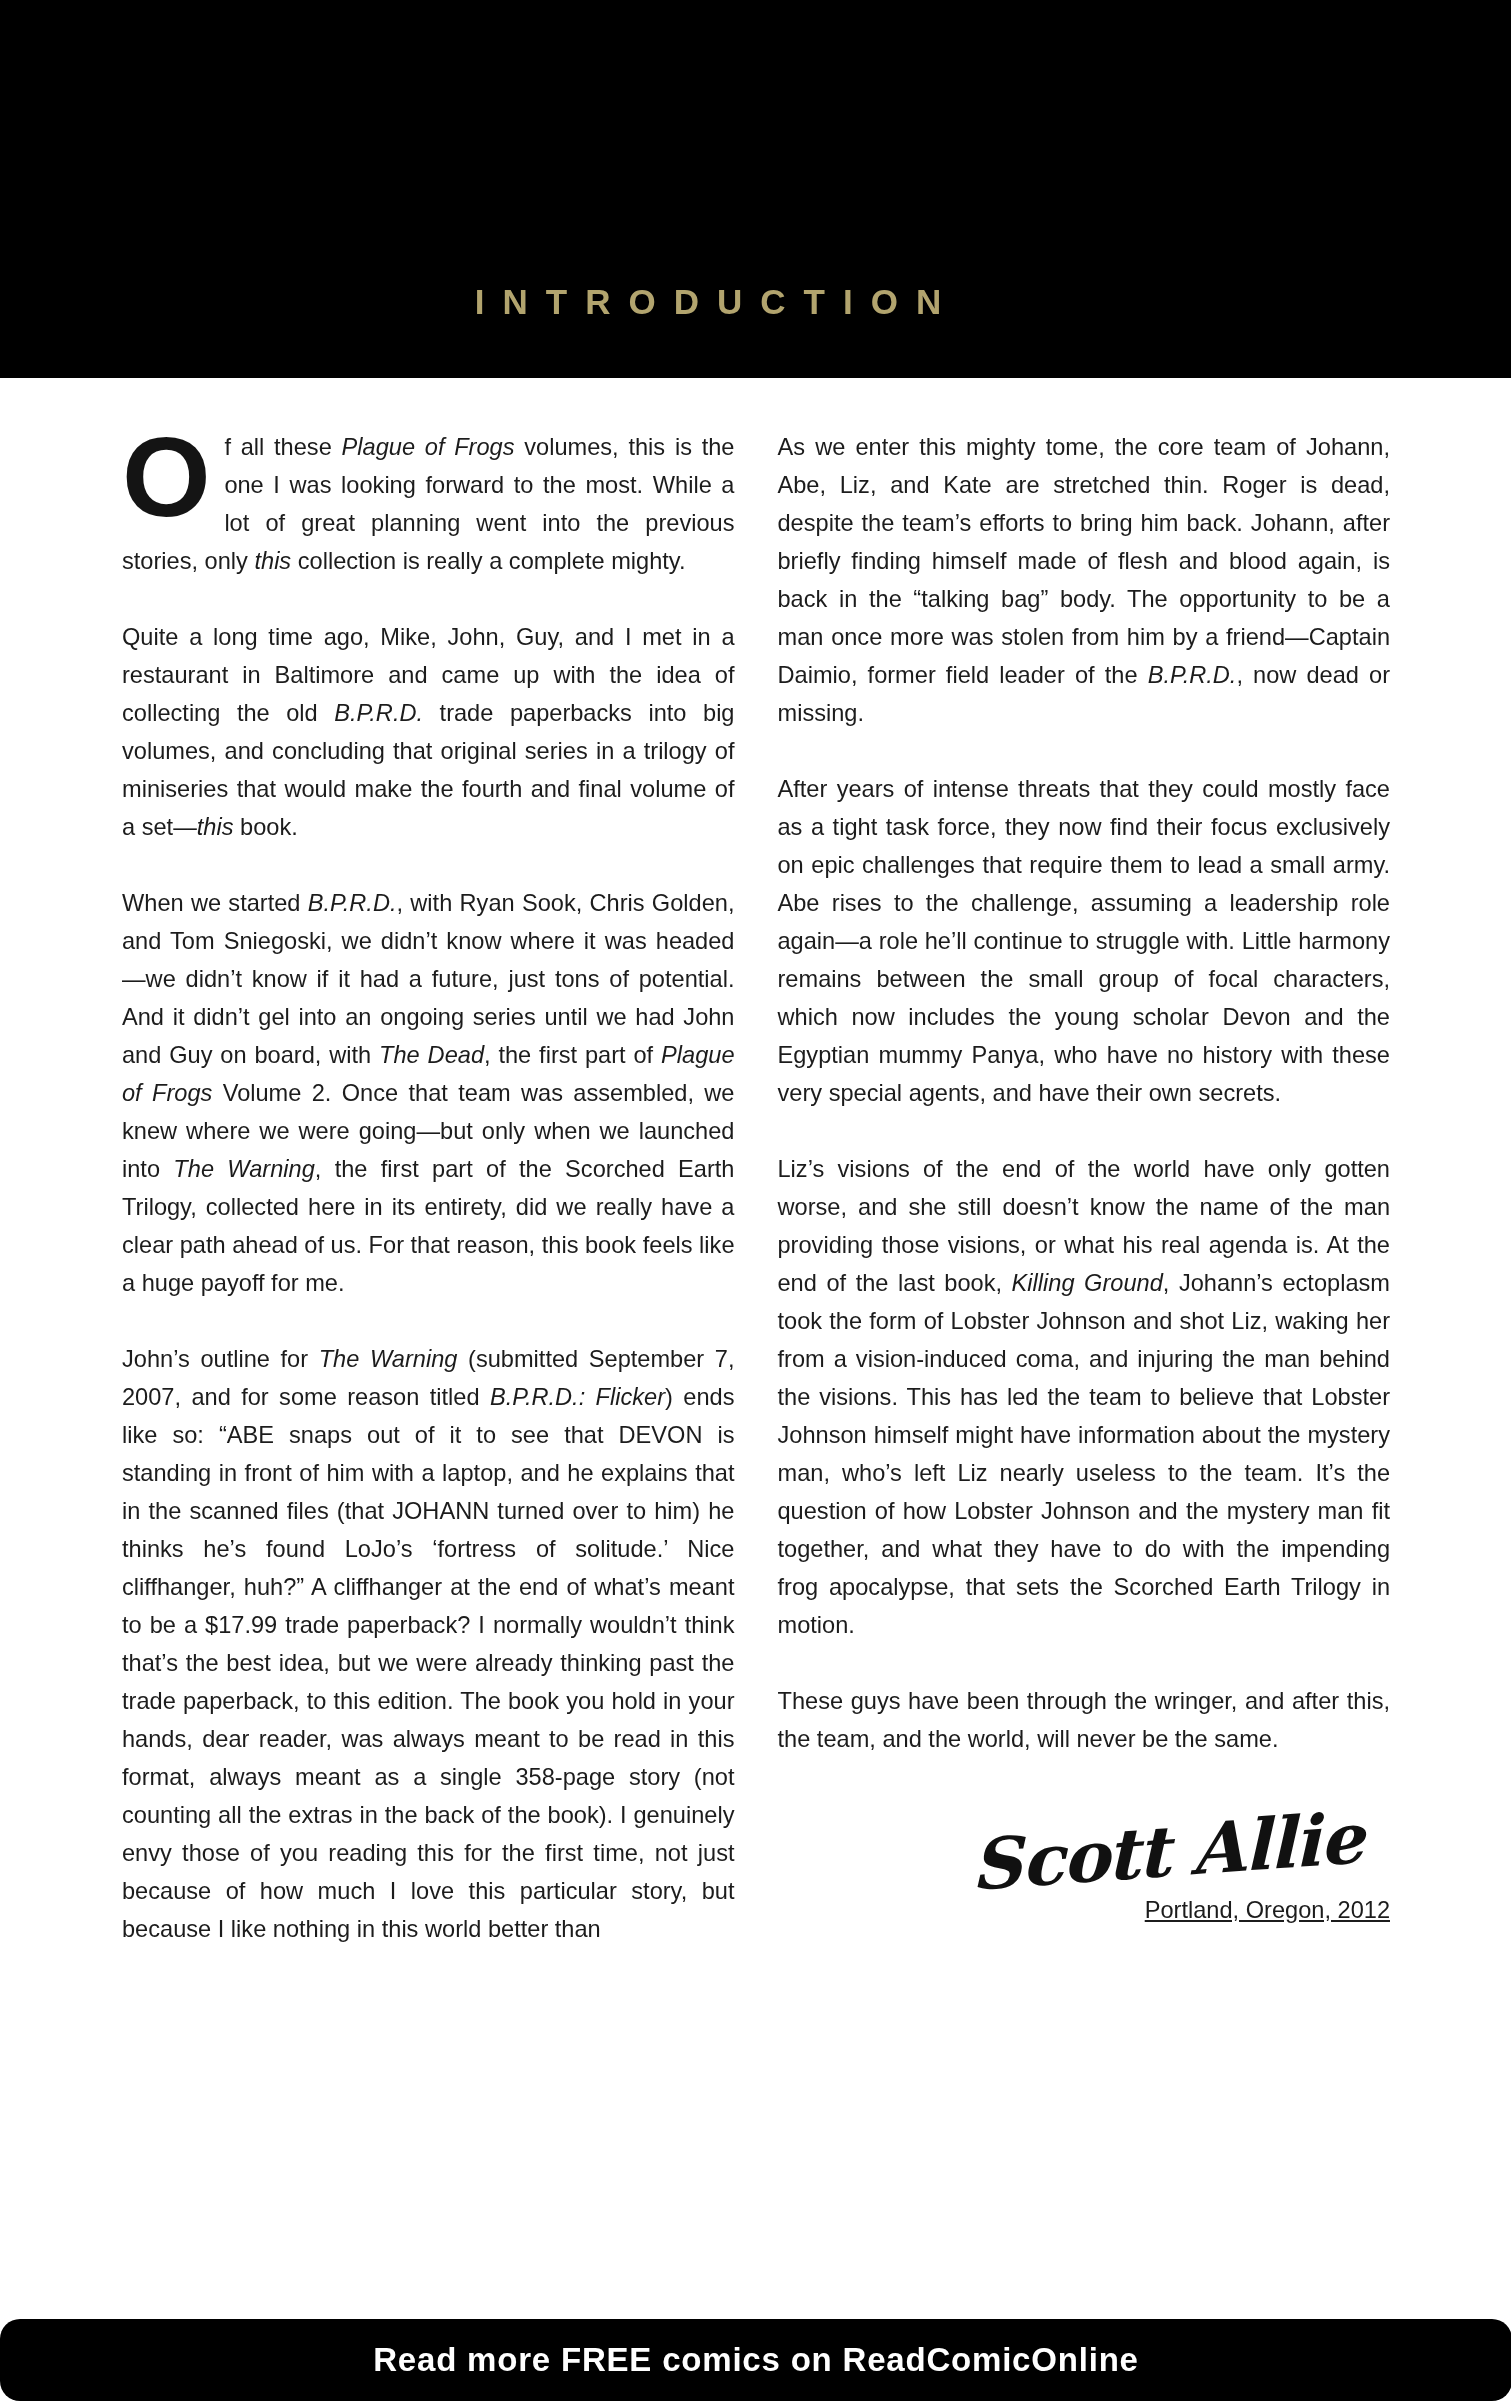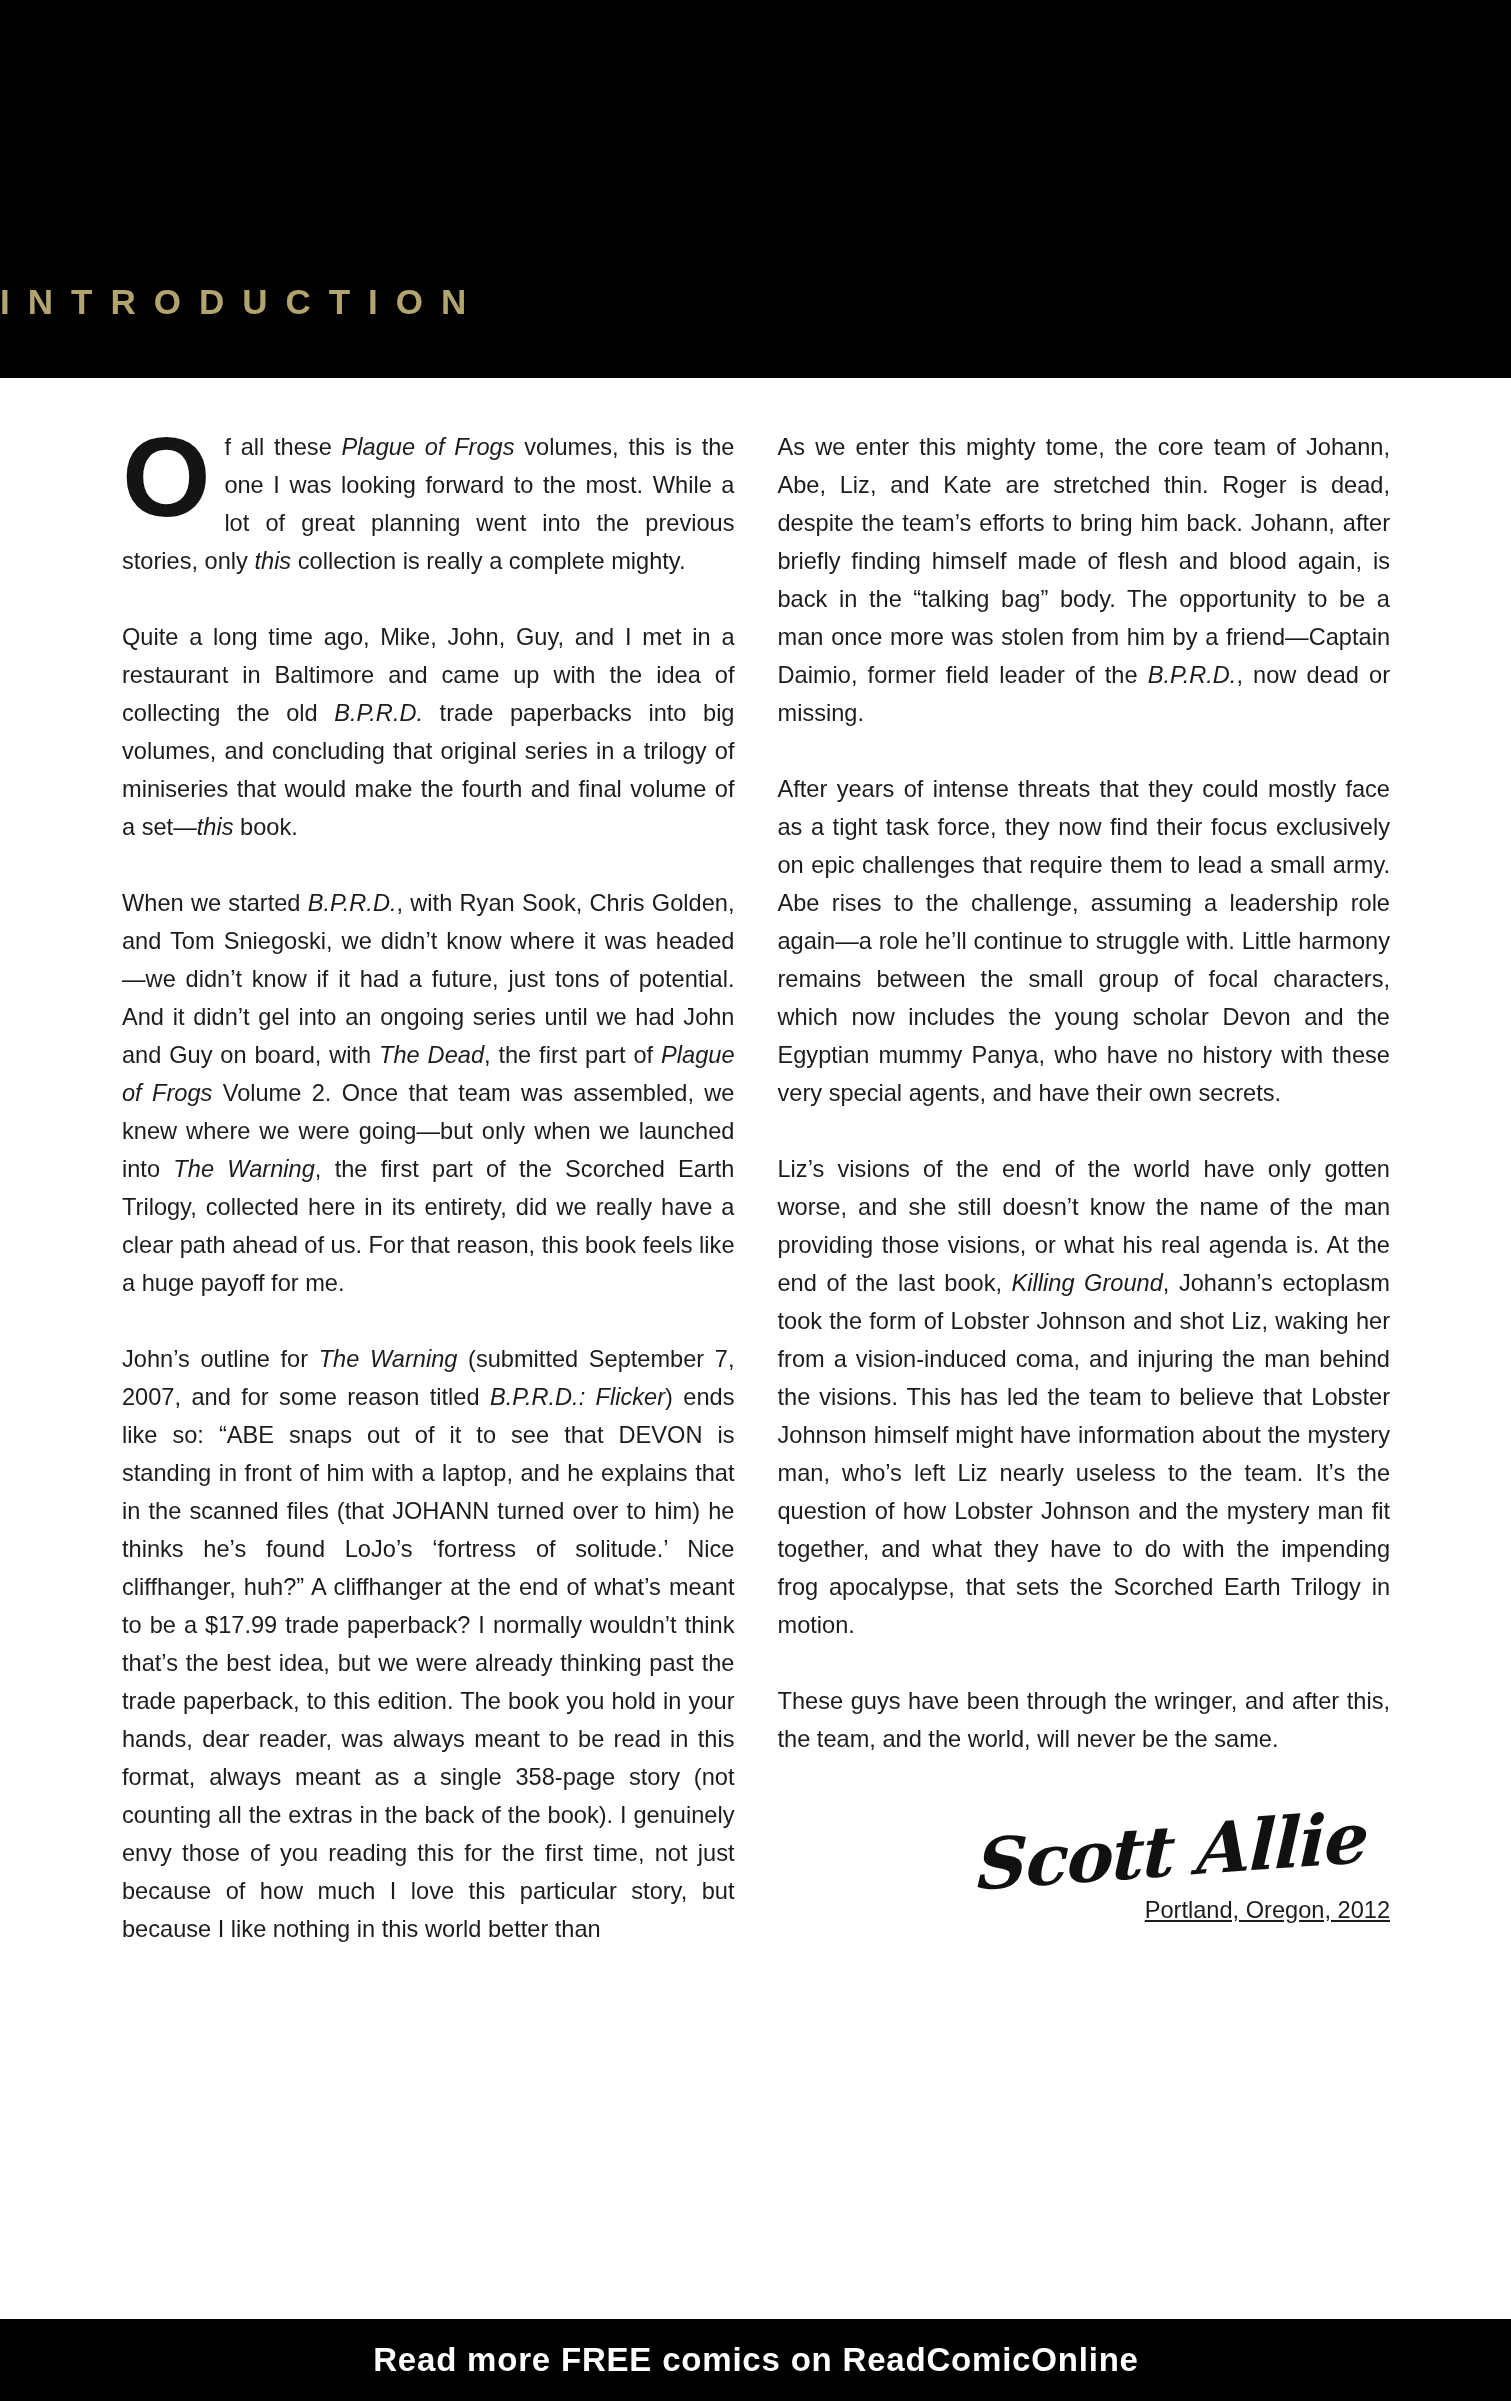--- a/index.html
+++ b/index.html
@@ -9,21 +9,21 @@
     --footer-bg:#000000;
     --footer-text:#ffffff;
   }
   html,body{margin:0;padding:0;background:#444;}
   .page{
     width:1512px;height:2401px;position:relative;background:#ffffff;
     font-family:"Liberation Sans", sans-serif;overflow:hidden;margin:0 auto;
   }
   .header{
     height:378px;background:var(--header-bg);
-    display:flex;align-items:flex-end;justify-content:flex-start;
+    display:flex;align-items:flex-end;justify-content:center;
     padding:0 96px 56px 0;box-sizing:border-box;
   }
   .page-title{
     color:var(--title-color);
     font-size:35px;font-weight:bold;
     letter-spacing:18px;margin-right:-18px;
     font-family:"Liberation Sans", sans-serif;
   }
   .content{
     display:flex;gap:43px;
@@ -58,21 +58,21 @@
   }
   .sig-loc{
     text-align:right;
     font-size:23.6px;line-height:38px;
     color:var(--body-text);
     text-decoration:underline;
   }
   .footer{
     position:absolute;left:0;right:0;bottom:0;height:82px;
     background:var(--footer-bg);
-    display:flex;align-items:center;justify-content:center;
+    display:flex;align-items:center;justify-content:center;border-radius:20px;
   }
   .footer-text{
     color:var(--footer-text);
     font-size:33px;font-weight:bold;
     font-family:"Liberation Sans", sans-serif;
     letter-spacing:0.8px;
   }
 </style>
 </head>
 <body>

